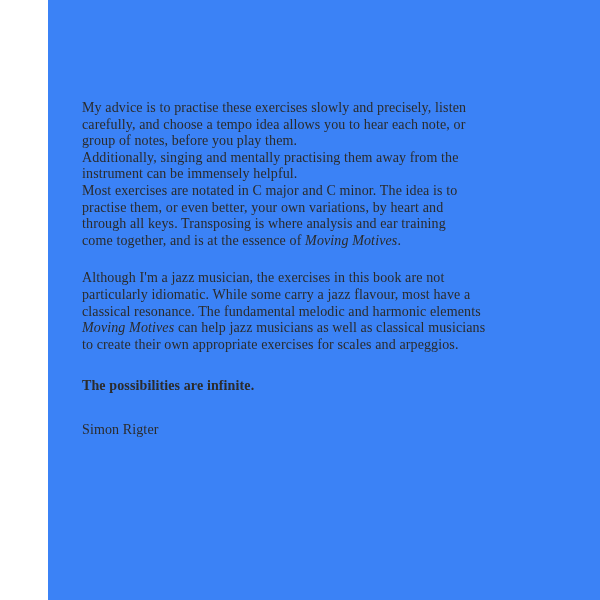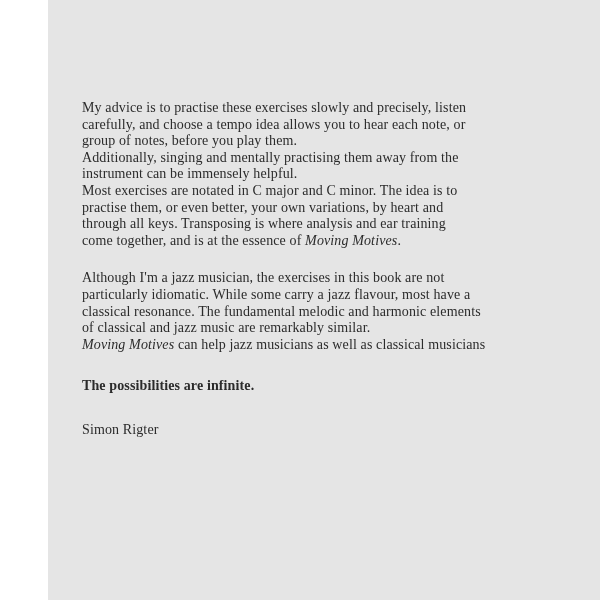--- a/index.html
+++ b/index.html
@@ -44,41 +44,41 @@
     white-space: nowrap;
   }
   .line em {
     font-style: italic;
   }
 </style>
 </head>
 <body>
 
 <div class="canvas" style="background: rgb(255, 255, 255);">
-  <div class="page" style="background: #e5e5e5;">
+  <div class="page" style="background: #3b82f6;">
     <div class="text-block" id="text-block" style="color: rgb(43, 43, 43);">
         <div class="para" style="margin-top: 0px;">
           <span class="line"><span>My advice is to practise these exercises slowly and precisely, listen</span></span>
           <span class="line"><span>carefully, and choose a tempo idea allows you to hear each note, or</span></span>
           <span class="line"><span>group of notes, before you play them.</span></span>
           <span class="line"><span>Additionally, singing and mentally practising them away from the</span></span>
           <span class="line"><span>instrument can be immensely helpful.</span></span>
         </div>
         <div class="para" style="">
           <span class="line"><span>Most exercises are notated in C major and C minor. The idea is to</span></span>
           <span class="line"><span>practise them, or even better, your own variations, by heart and</span></span>
           <span class="line"><span>through all keys. Transposing is where analysis and ear training</span></span>
           <span class="line"><span>come together, and is at the essence of </span><em>Moving Motives</em><span>.</span></span>
         </div>
         <div class="para" style="margin-top: 21px;">
           <span class="line"><span>Although I'm a jazz musician, the exercises in this book are not</span></span>
           <span class="line"><span>particularly idiomatic. While some carry a jazz flavour, most have a</span></span>
           <span class="line"><span>classical resonance. The fundamental melodic and harmonic elements</span></span>
-          <span class="line"><span>of classical and jazz music are remarkably similar.</span></span>
           <span class="line"><em>Moving Motives</em><span> can help jazz musicians as well as classical musicians</span></span>
+          <span class="line"><span>to create their own appropriate exercises for scales and arpeggios.</span></span>
         </div>
         <div class="para" style="margin-top: 25px; font-weight: bold;">
           <span class="line"><span>The possibilities are infinite.</span></span>
         </div>
         <div class="para" style="margin-top: 27px;">
           <span class="line"><span>Simon Rigter</span></span>
         </div>
       </div>
   </div>
 </div>

